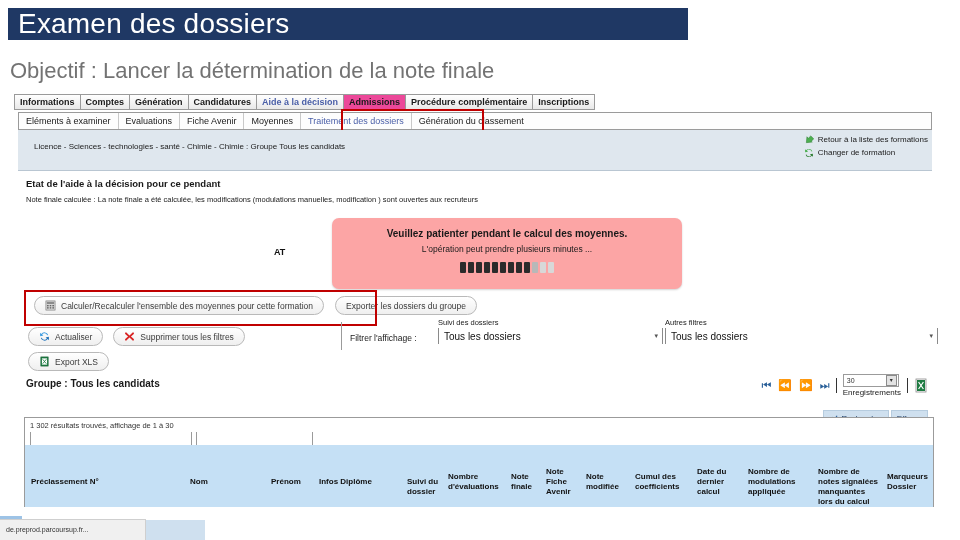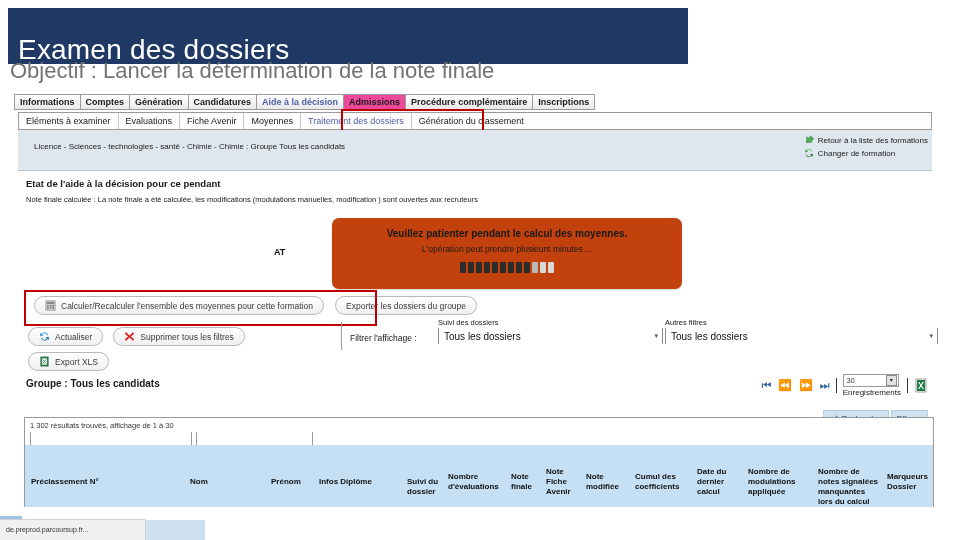--- a/index.html
+++ b/index.html
@@ -4,23 +4,23 @@
 <style>
   html,body{margin:0;padding:0;}
   body{
     width:960px;height:540px;overflow:hidden;
     background:#ffffff;
     font-family:"Liberation Sans", sans-serif;
     position:relative;
   }
   
   .title-bar{
-    position:absolute;left:8px;top:8px;width:680px;height:56px;
+    position:absolute;left:8px;top:8px;width:680px;height:32px;
     background:#1F3864;
-    display:flex;align-items:flex-end;
+    display:flex;align-items:center;
   }
   .title-bar .txt{
     color:#ffffff;font-size:28px;font-weight:400;letter-spacing:0.2px;
     padding-left:10px;line-height:1;
   }
   .subtitle{
     position:absolute;left:10px;top:58px;width:700px;
     font-size:22px;color:#737373;font-weight:400;white-space:nowrap;
   }
 
@@ -69,32 +69,32 @@
   .crumbstrip{
     position:absolute;left:8px;top:38px;right:18px;height:40px;
     background:#dfe7ee;border-bottom:1px solid #b9c6d2;
   }
   .crumbstrip .crumb{
     position:absolute;left:8px;top:12px;font-size:8px;color:#1a1a1a;white-space:nowrap;margin-left:8px;
   }
   .crumbstrip .rlinks{
     position:absolute;right:4px;top:5px;text-align:left;
   }
-  .rlink{display:flex;align-items:center;gap:4px;font-size:8px;color:#1a1a1a;margin-bottom:3px;}
+  .rlink{display:flex;align-items:flex-start;gap:4px;font-size:8px;color:#1a1a1a;margin-bottom:3px;}
   .ico-arrow,.ico-refresh{width:10px;height:10px;flex:0 0 10px;}
 
   
   .state-h{position:absolute;left:16px;top:86px;font-size:9.5px;font-weight:bold;color:#1a1a1a;}
   .state-p{position:absolute;left:16px;top:103px;font-size:7.5px;color:#1a1a1a;white-space:nowrap;}
   .at-text{position:absolute;left:264px;top:155px;font-size:9px;font-weight:bold;color:#111;}
 
   
   .popup{
     position:absolute;left:322px;top:126px;width:350px;height:71px;
-    background:#c2410c;border-radius:7px;
+    background:#fca5a5;border-radius:7px;
     box-shadow:0 1px 2px rgba(0,0,0,.18);
     text-align:center;
   }
   .popup .l1{margin-top:10px;font-size:10px;font-weight:bold;color:#1a1a1a;}
   .popup .l2{margin-top:5px;font-size:8.5px;color:#1a1a1a;}
   .bars{margin-top:8px;display:flex;justify-content:center;gap:2px;}
   .bars i{display:block;width:6px;height:11px;background:#2b2b2b;border-radius:1px;}
   .bars i.f1{background:#b8b8b8;}
   .bars i.f2{background:#d8d8d8;}
 

